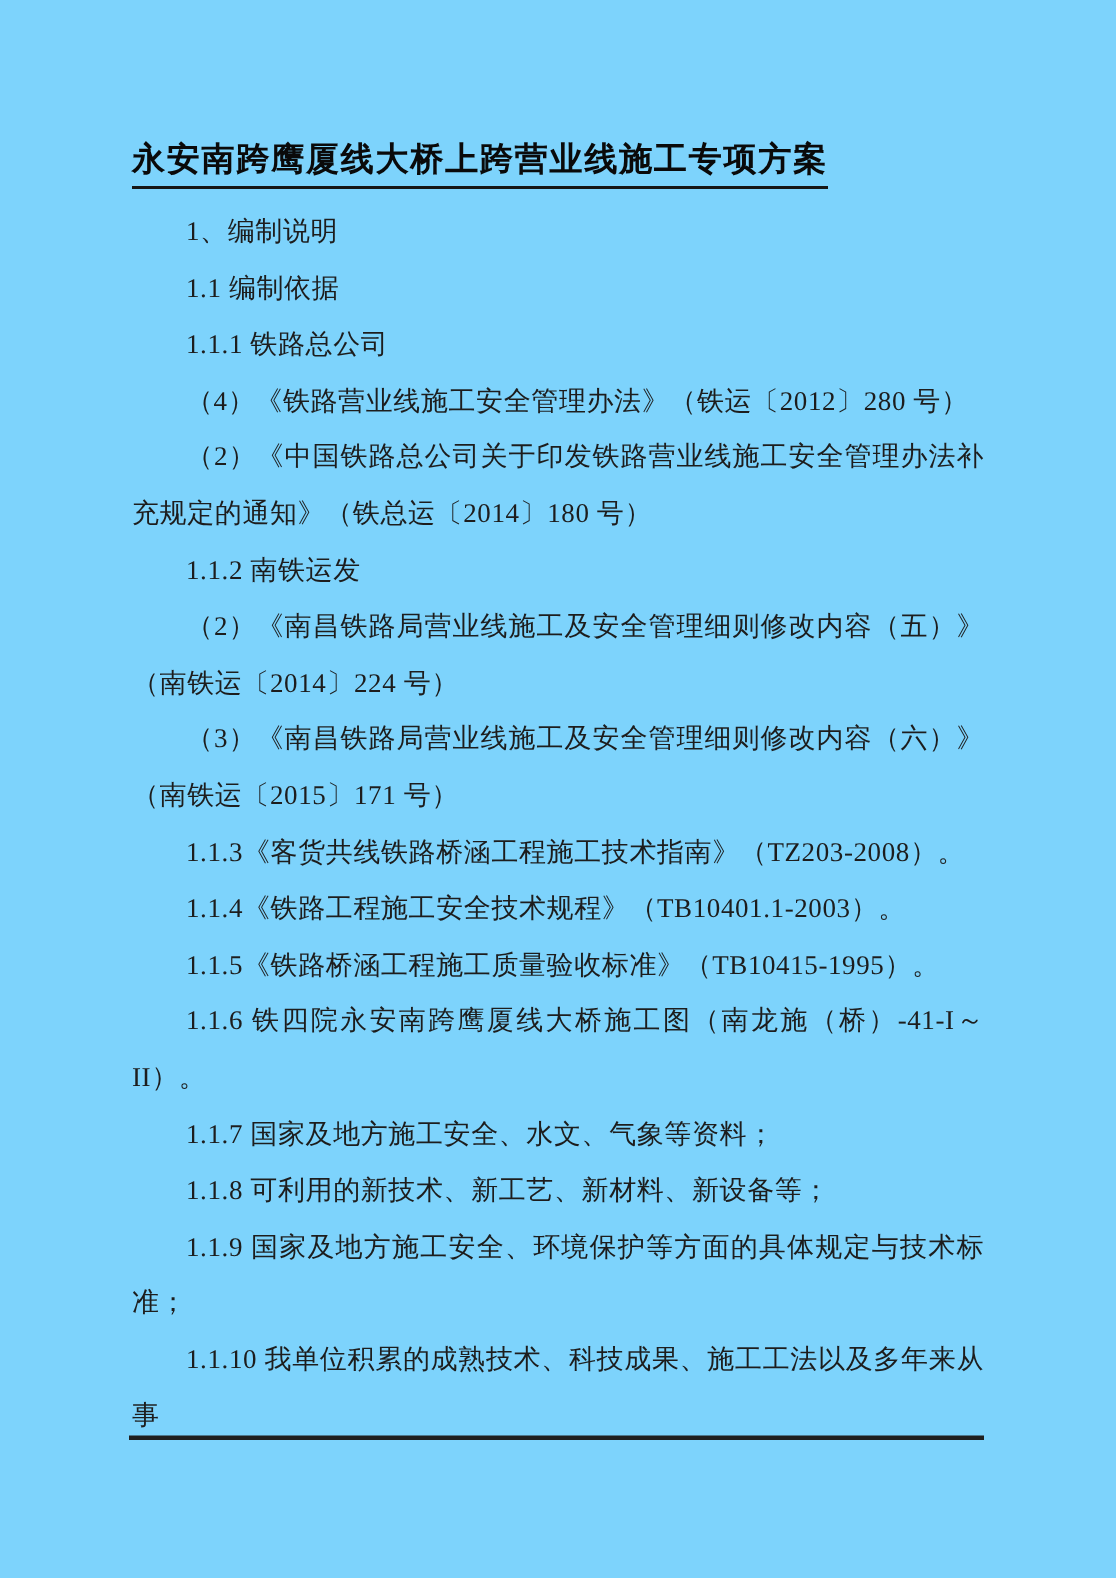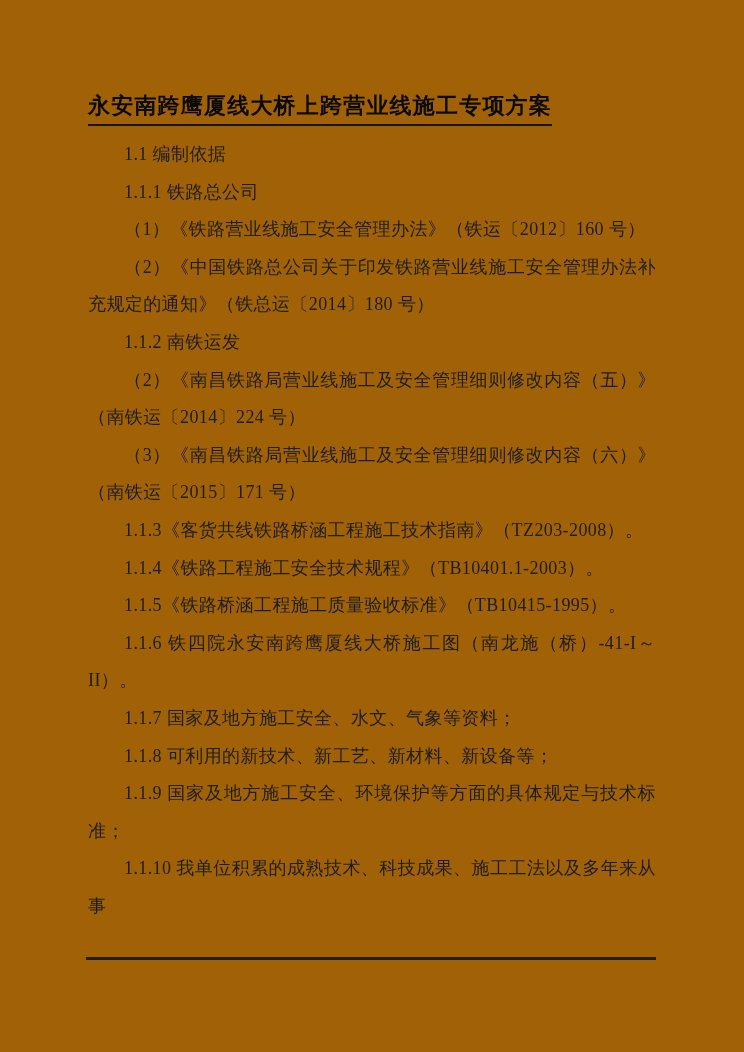--- a/index.html
+++ b/index.html
@@ -4,21 +4,21 @@
 <style>
   html, body {
     margin: 0;
     padding: 0;
     background: #ffffff;
   }
   .page {
     position: relative;
     width: 744px;
     height: 1052px;
-    background: #a16207;
+    background: #7dd3fc;
     overflow: hidden;
     font-family: "Liberation Serif", "DejaVu Serif", serif;
     color: #1c1c1c;
   }
   .title {
     margin: 0;
     padding: 0;
     position: absolute;
     top: 90px;
     left: 88px;
@@ -62,23 +62,24 @@
   }
 </style>
 </head>
 <body>
 
 <div class="page">
 
   <h1 class="title"><span class="title-underline">永安南跨鹰厦线大桥上跨营业线施工专项方案</span></h1>
 
   <div class="body-text">
+    <p class="para">1、编制说明</p>
     <p class="para">1.1 编制依据</p>
     <p class="para">1.1.1 铁路总公司</p>
-    <p class="para">（1）《铁路营业线施工安全管理办法》（铁运〔2012〕160 号）</p>
+    <p class="para">（4）《铁路营业线施工安全管理办法》（铁运〔2012〕280 号）</p>
     <p class="para">（2）《中国铁路总公司关于印发铁路营业线施工安全管理办法补充规定的通知》（铁总运〔2014〕180 号）</p>
     <p class="para">1.1.2 南铁运发</p>
     <p class="para">（2）《南昌铁路局营业线施工及安全管理细则修改内容（五）》（南铁运〔2014〕224 号）</p>
     <p class="para">（3）《南昌铁路局营业线施工及安全管理细则修改内容（六）》（南铁运〔2015〕171 号）</p>
     <p class="para">1.1.3《客货共线铁路桥涵工程施工技术指南》（TZ203-2008）。</p>
     <p class="para">1.1.4《铁路工程施工安全技术规程》（TB10401.1-2003）。</p>
     <p class="para">1.1.5《铁路桥涵工程施工质量验收标准》（TB10415-1995）。</p>
     <p class="para">1.1.6 铁四院永安南跨鹰厦线大桥施工图（南龙施（桥）-41-I～II）。</p>
     <p class="para">1.1.7 国家及地方施工安全、水文、气象等资料；</p>
     <p class="para">1.1.8 可利用的新技术、新工艺、新材料、新设备等；</p>

